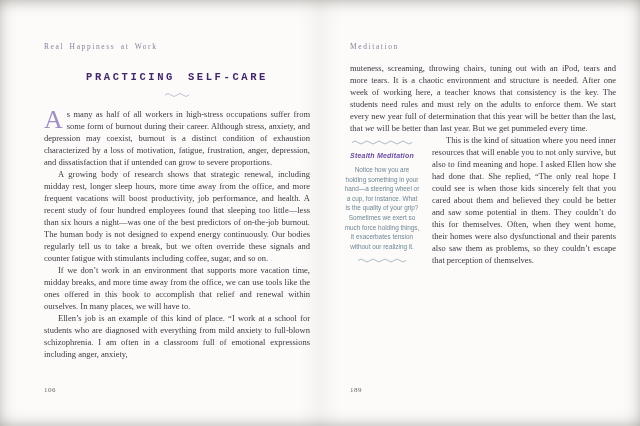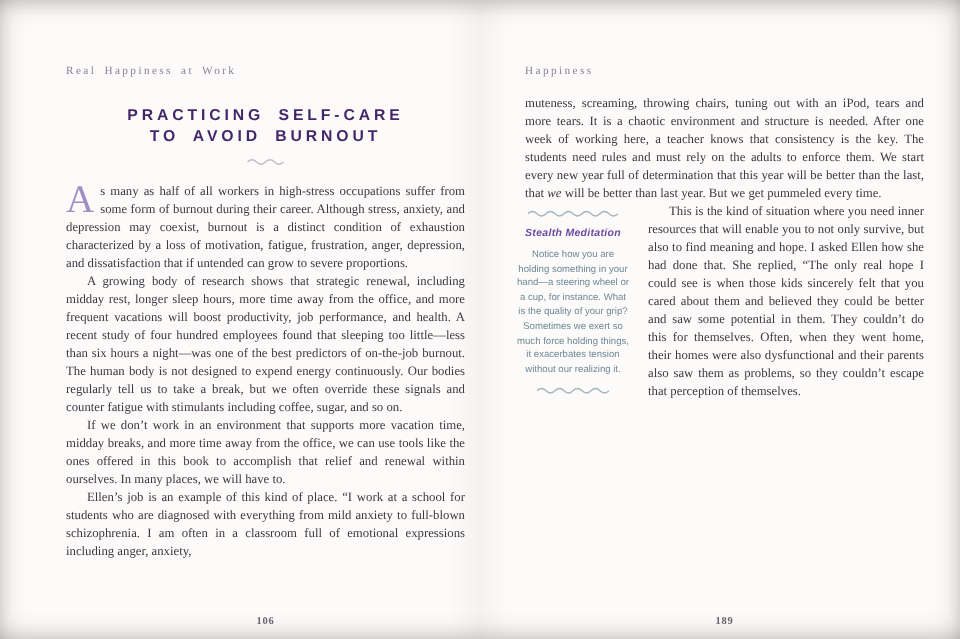--- a/index.html
+++ b/index.html
@@ -30,21 +30,21 @@
   .running-head{
     text-align:left;
     font-size:7.5px;letter-spacing:1.6px;word-spacing:2px;
     color:#8c7f9b;
     height:10px;
     margin-top:24px;
   }
 
   .chapter-title{
     margin:19px 0 0 0;text-align:center;
-    font-family:Liberation Sans, sans-serif;
+    font-family:Liberation Mono, monospace;
     font-weight:bold;font-size:10.5px;line-height:13.5px;
     letter-spacing:2.6px;word-spacing:4px;
     color:#44276b;
   }
   .chapter-title span{display:block;}
   .title-squiggle{display:block;margin:7px auto 0 auto;}
 
   .body-text{
     margin-top:10px;
     font-size:8.5px;line-height:12px;
@@ -78,57 +78,56 @@
     color:#6a4aa0;
     margin:3px 0 3px 0;
   }
   .sb-body{
     display:block;
     font-size:6.4px;line-height:9.6px;
     color:#6e8898;
   }
 
   .page-number{
-    position:absolute;bottom:8px;left:0;right:0;
-    text-align:center;
-    font-size:7px;letter-spacing:.5px;color:#6b6570;font-weight:bold;
+    position:absolute;bottom:32px;left:0;right:0;
+    text-align:left;
+    font-size:7px;letter-spacing:.5px;color:#6b6570;
   }
   .page-left .page-number{left:44px;right:10px;}
   .page-right .page-number{left:30px;right:24px;}
   i{font-style:italic;}
 </style>
 </head>
 <body>
 
 <div class="spread">
 
   <div class="page page-left">
     <div class="running-head">Real Happiness at Work</div>
 
     <h1 class="chapter-title">
         <span>PRACTICING SELF-CARE</span>
-        <span>TO AVOID BURNOUT</span>
       </h1>
 
     <svg class="title-squiggle" width="26" height="6" viewBox="0 0 26 6">
       <path d="M1 3 q3 -3 6 0 t6 0 t6 0 t6 0" fill="none" stroke="#bfb9c9" stroke-width="0.9"></path>
     </svg>
 
     <div class="body-text">
       <p><span class="dropcap">A</span><span>s many as half of all workers in high-stress occupations suffer from some form of burnout during their career. Although stress, anxiety, and depression may coexist, burnout is a distinct condition of exhaustion characterized by a loss of motivation, fatigue, frustration, anger, depression, and dissatisfaction that if untended can grow to severe proportions.</span></p>
       <p class="indent">A growing body of research shows that strategic renewal, including midday rest, longer sleep hours, more time away from the office, and more frequent vacations will boost productivity, job performance, and health. A recent study of four hundred employees found that sleeping too little—less than six hours a night—was one of the best predictors of on-the-job burnout. The human body is not designed to expend energy continuously. Our bodies regularly tell us to take a break, but we often override these signals and counter fatigue with stimulants including coffee, sugar, and so on.</p>
       <p class="indent">If we don’t work in an environment that supports more vacation time, midday breaks, and more time away from the office, we can use tools like the ones offered in this book to accomplish that relief and renewal within ourselves. In many places, we will have to.</p>
       <p class="indent">Ellen’s job is an example of this kind of place. “I work at a school for students who are diagnosed with everything from mild anxiety to full-blown schizophrenia. I am often in a classroom full of emotional expressions including anger, anxiety,</p>
     </div>
 
     <div class="page-number">106</div>
   </div>
 
   <div class="page page-right">
-    <div class="running-head">Happiness</div>
+    <div class="running-head">Meditation</div>
 
     <div class="body-text">
       <p><span>muteness, screaming, throwing chairs, tuning out with an iPod, tears and more tears. It is a chaotic environment and structure is needed. After one week of working here, a teacher knows that consistency is the key. The students need rules and must rely on the adults to enforce them. We start every new year full of determination that this year will be better than the last, that </span><i>we</i><span> will be better than last year. But we get pummeled every time.</span></p>
 
       <p class="indent"><span class="sidebar-float">
             <svg class="sb-squig" width="62" height="7" viewBox="0 0 62 7">
               <path d="M1 3.5 q3 -3 6 0 t6 0 t6 0 t6 0 t6 0 t6 0 t6 0 t6 0 t6 0 t6 0" fill="none" stroke="#a3b4bf" stroke-width="0.9"></path>
             </svg>
             <span class="sb-head">Stealth Meditation</span>
             <span class="sb-body">Notice how you are holding something in your hand—a steering wheel or a cup, for instance. What is the quality of your grip? Sometimes we exert so much force holding things, it exacerbates tension without our realizing it.</span>

